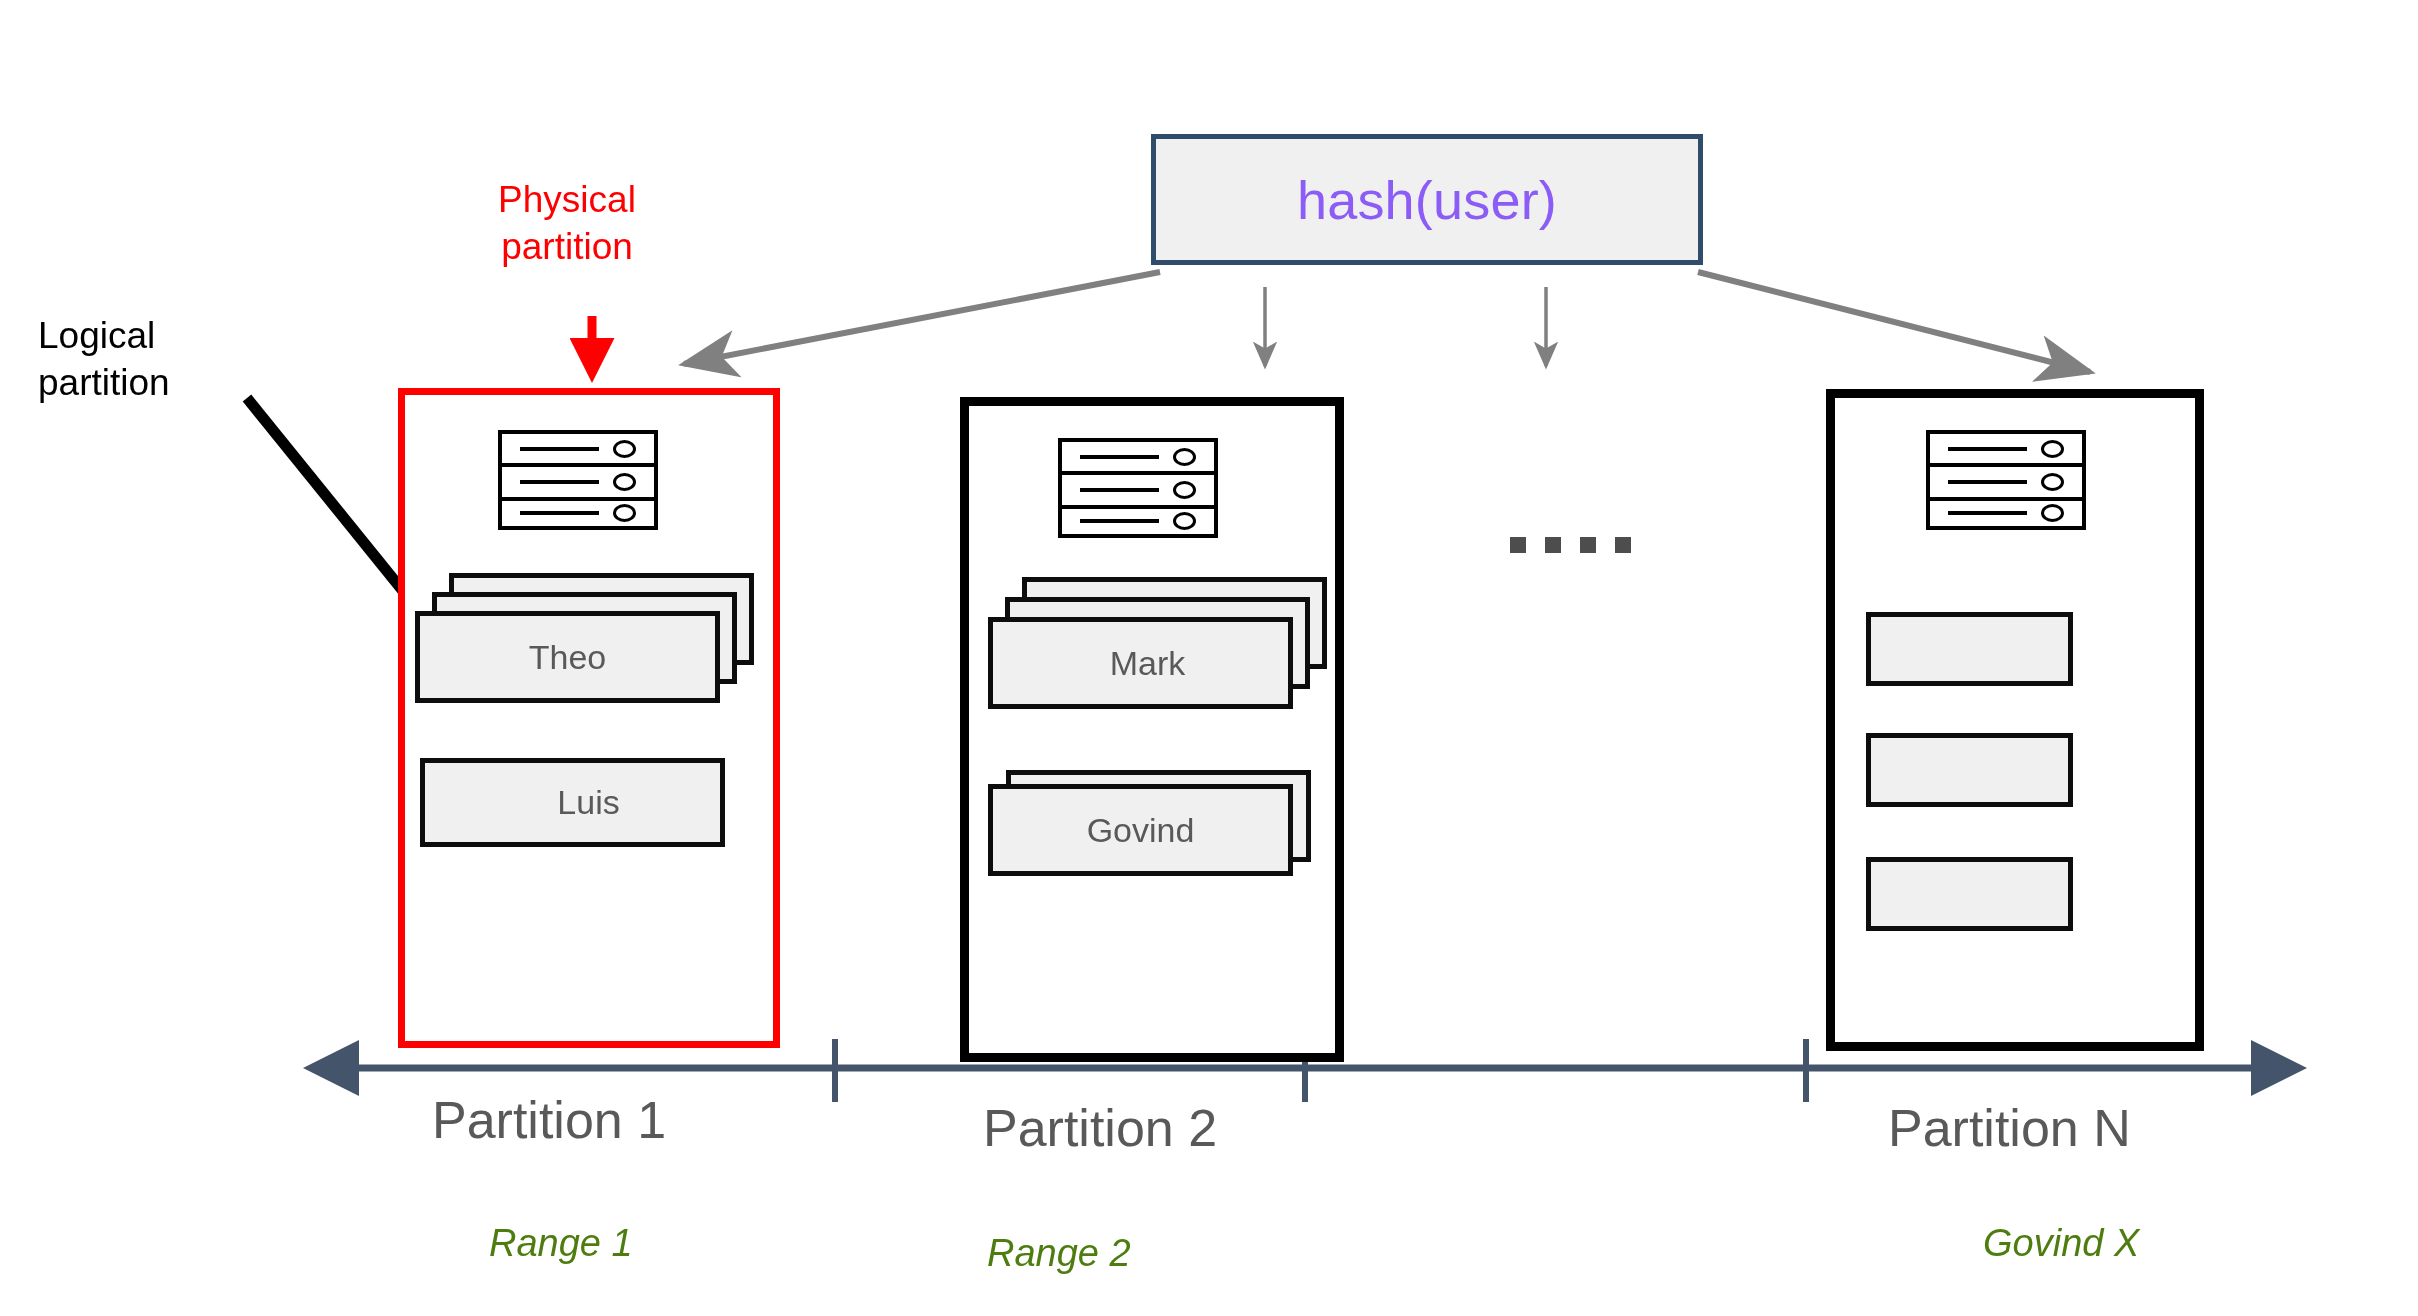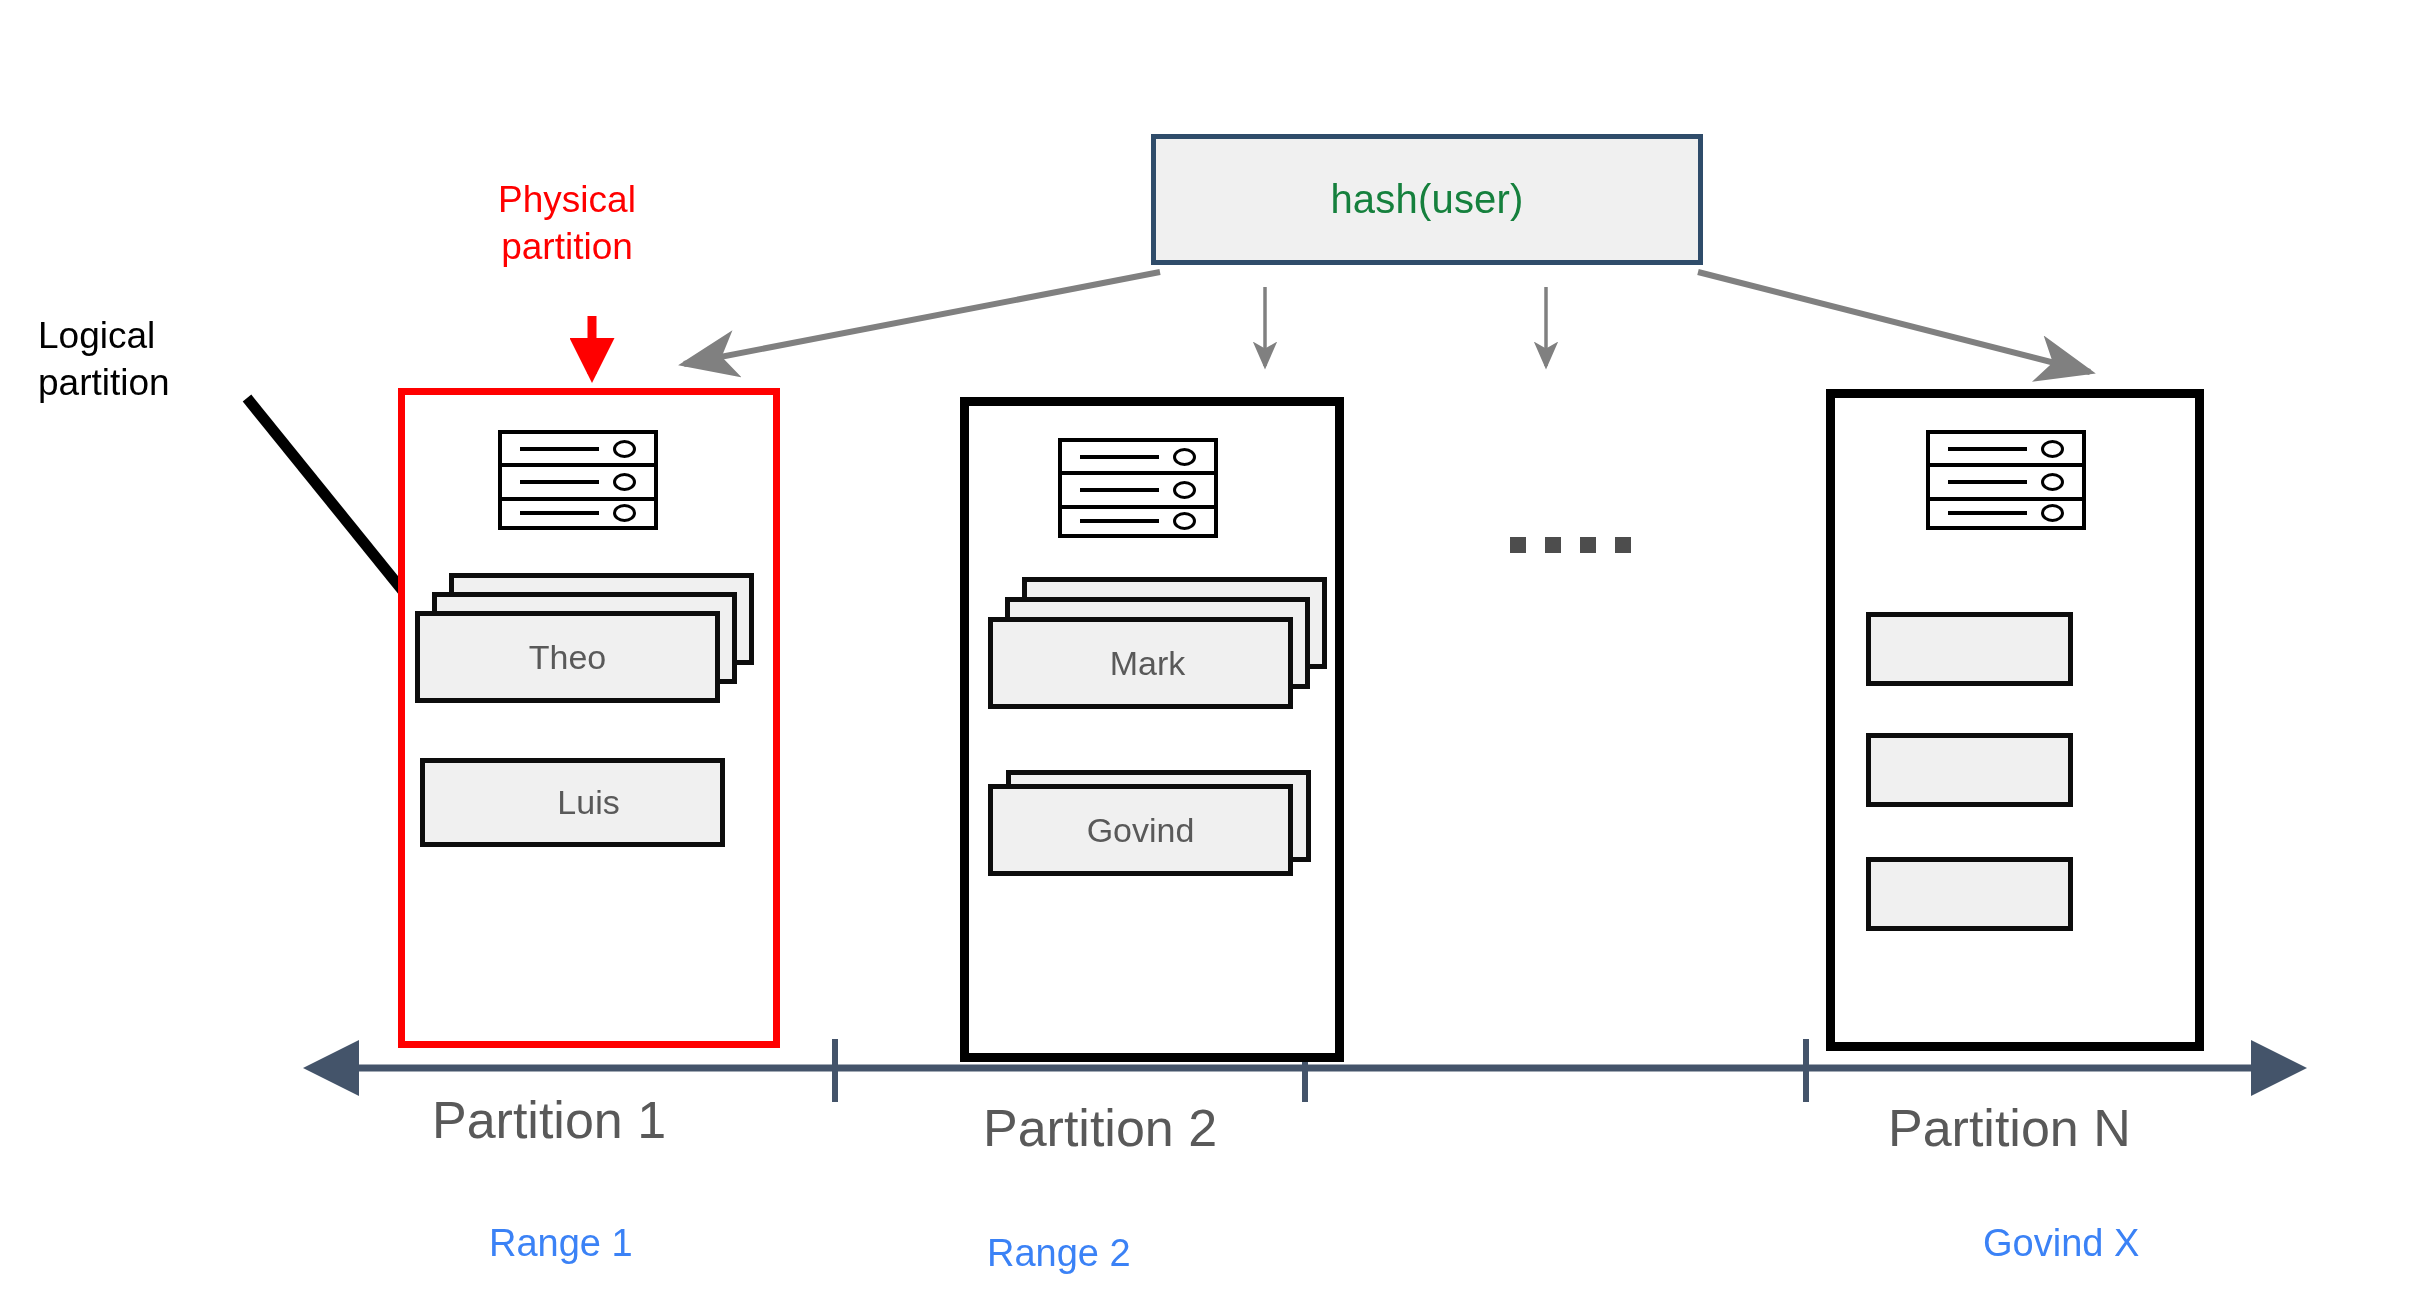--- a/index.html
+++ b/index.html
@@ -10,21 +10,21 @@
   .abs{position:absolute;}
 
   
   #hash-box{
     left:1151px; top:134px; width:552px; height:131px;
     background:#F0F0F0; border:5px solid #2F4C6A;
     box-sizing:border-box;
     display:flex; align-items:center; justify-content:center;
   }
   #hash-box .label{
-    color:#15803d; font-size:40px; letter-spacing:.2px;
+    color:#8b5cf6; font-size:54px; letter-spacing:.2px;
   }
 
   
   .partition-box{ box-sizing:border-box; background:#ffffff; }
   #partition-1-box{ left:398px; top:388px; width:382px; height:660px;
                     border:7px solid #FF0000; }
   #partition-2-box{ left:960px; top:397px; width:384px; height:665px;
                     border:9px solid #000000; }
   #partition-n-box{ left:1826px; top:389px; width:378px; height:662px;
                     border:9px solid #000000; }
@@ -61,21 +61,21 @@
   .lbl{ position:absolute; white-space:pre; }
   #physical-partition-label{
     left:477px; top:176px; color:#FF0000; font-size:37px;
     line-height:1.28; text-align:center; width:180px;
   }
   #logical-partition-label{
     left:38px; top:312px; color:#000000; font-size:37px;
     line-height:1.28; width:260px;
   }
   .axis-title{ color:#595959; font-size:52px; }
-  .range-title{ color:#3b82f6; font-size:38px; }
+  .range-title{ color:#4d7c0f; font-size:38px;font-style:italic; }
   #partition-1-title{ left:432px; top:1090px; }
   #partition-2-title{ left:983px; top:1098px; }
   #partition-n-title{ left:1888px; top:1098px; }
   #range-1-title{ left:489px; top:1222px; }
   #range-2-title{ left:987px; top:1232px; }
   #range-x-title{ left:1983px; top:1222px; }
 
   svg.overlay{ position:absolute; left:0; top:0; width:2418px; height:1316px;
                pointer-events:none; }
 </style>

